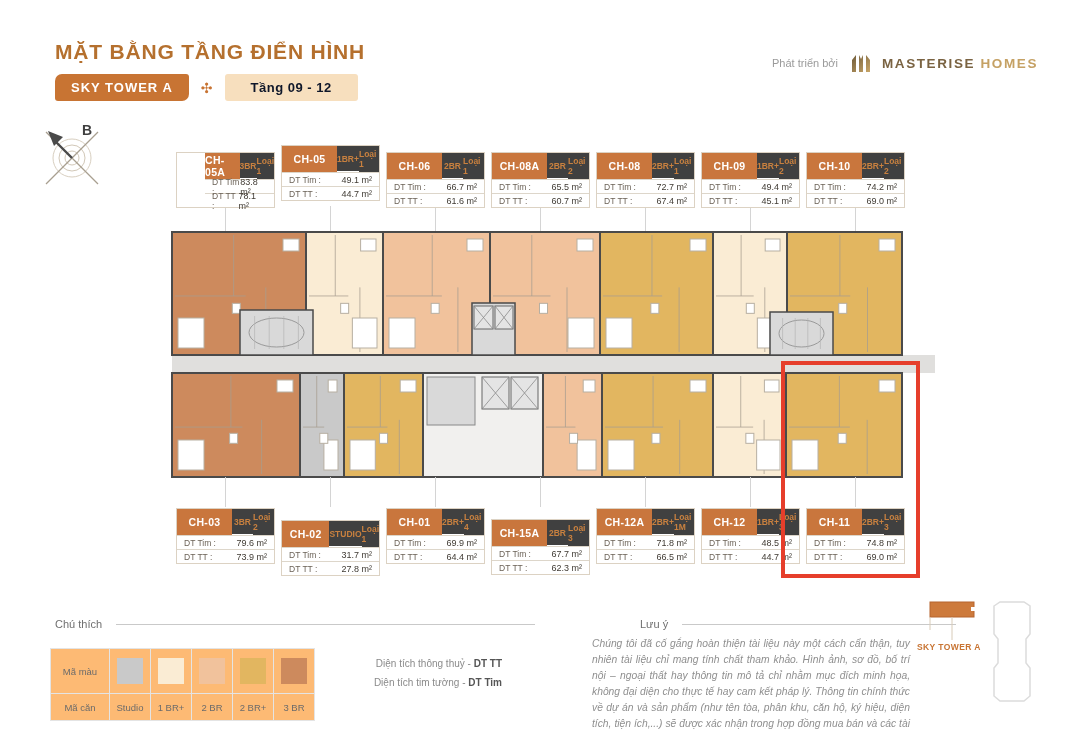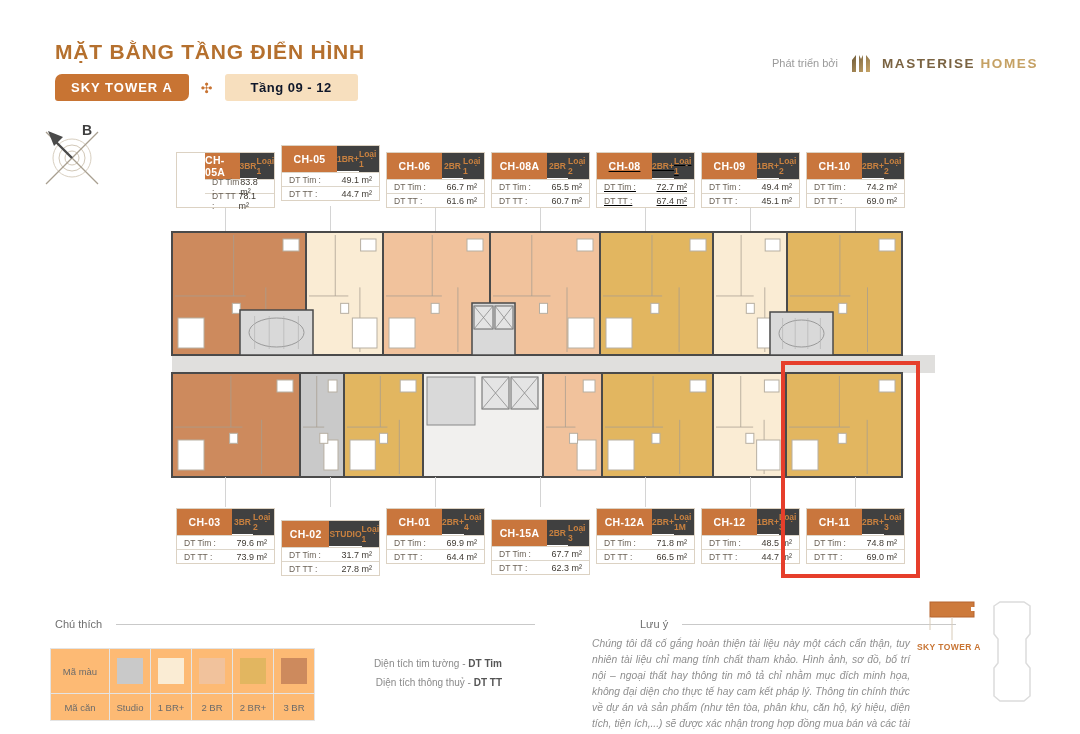--- a/index.html
+++ b/index.html
@@ -277,22 +277,22 @@
       <td class="lg-rowlabel">Mã căn</td>
     <td class="lg-cell">Studio</td>
           <td class="lg-cell">1 BR+</td>
           <td class="lg-cell">2 BR</td>
           <td class="lg-cell">2 BR+</td>
           <td class="lg-cell">3 BR</td>
         </tr>
   </tbody>
     </table>
   <div class="area-notes">
+    <div><span>Diện tích thông thuỷ - </span><span class="b">DT TT</span></div>
     <div><span>Diện tích tim tường - </span><span class="b">DT Tim</span></div>
-    <div><span>Diện tích thông thuỷ - </span><span class="b">DT TT</span></div>
   </div>
 
   <div class="note-head">
     <span class="note-title">Lưu ý</span>
     <span class="head-rule"></span>
   </div>
   <div class="note-body">Chúng tôi đã cố gắng hoàn thiện tài liệu này một cách cẩn thận, tuy nhiên tài liệu chỉ mang tính chất tham khảo. Hình ảnh, sơ đồ, bố trí nội – ngoại thất hay thông tin mô tả chỉ nhằm mục đích minh họa, không đại diện cho thực tế hay cam kết pháp lý. Thông tin chính thức về dự án và sản phẩm (như tên tòa, phân khu, căn hộ, ký hiệu, diện tích, tiện ích,...) sẽ được xác nhận trong hợp đồng mua bán và các tài liệu ký với khách hàng.</div>
 
   <svg id="minimap" width="160" height="135" viewBox="0 0 160 135">
     <rect x="25" y="10" width="44" height="15" fill="#cd7a3c" stroke="#b5652f" stroke-width="1"></rect>
@@ -364,21 +364,21 @@
       </div>
       <div class="ul-row">
         <span class="ul-k">DT Tim :</span>
         <span class="ul-v">65.5 m²</span>
       </div>
       <div class="ul-row">
         <span class="ul-k">DT TT :</span>
         <span class="ul-v">60.7 m²</span>
       </div>
     </div>
-    <div class="unit-label" style="left: 596px; top: 152px; text-decoration: underline;">
+    <div class="unit-label" style="left: 596px; top: 152px;">
       <div class="ul-top">
         <div class="ul-name">CH-08</div>
         <div class="ul-type">
           <div class="ul-type-line">2BR+</div>
           <div class="ul-type-line">Loại 1</div>
         </div>
       </div>
       <div class="ul-row">
         <span class="ul-k">DT Tim :</span>
         <span class="ul-v">72.7 m²</span>

